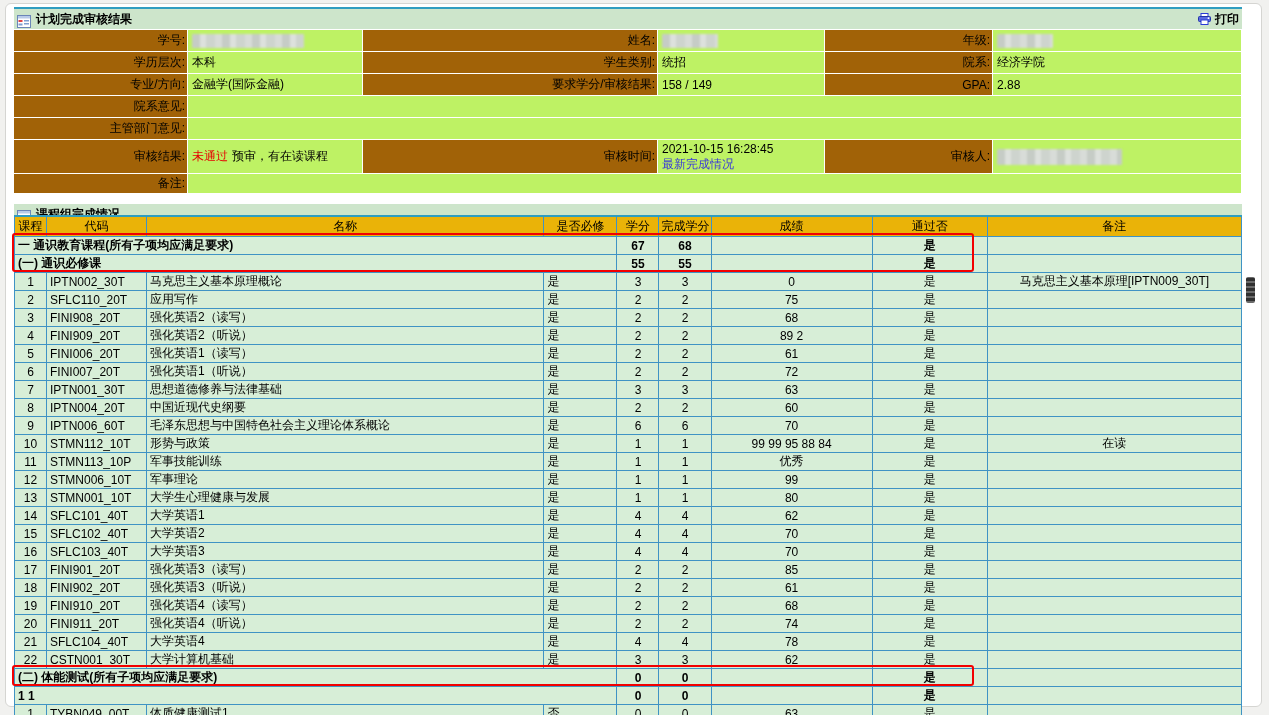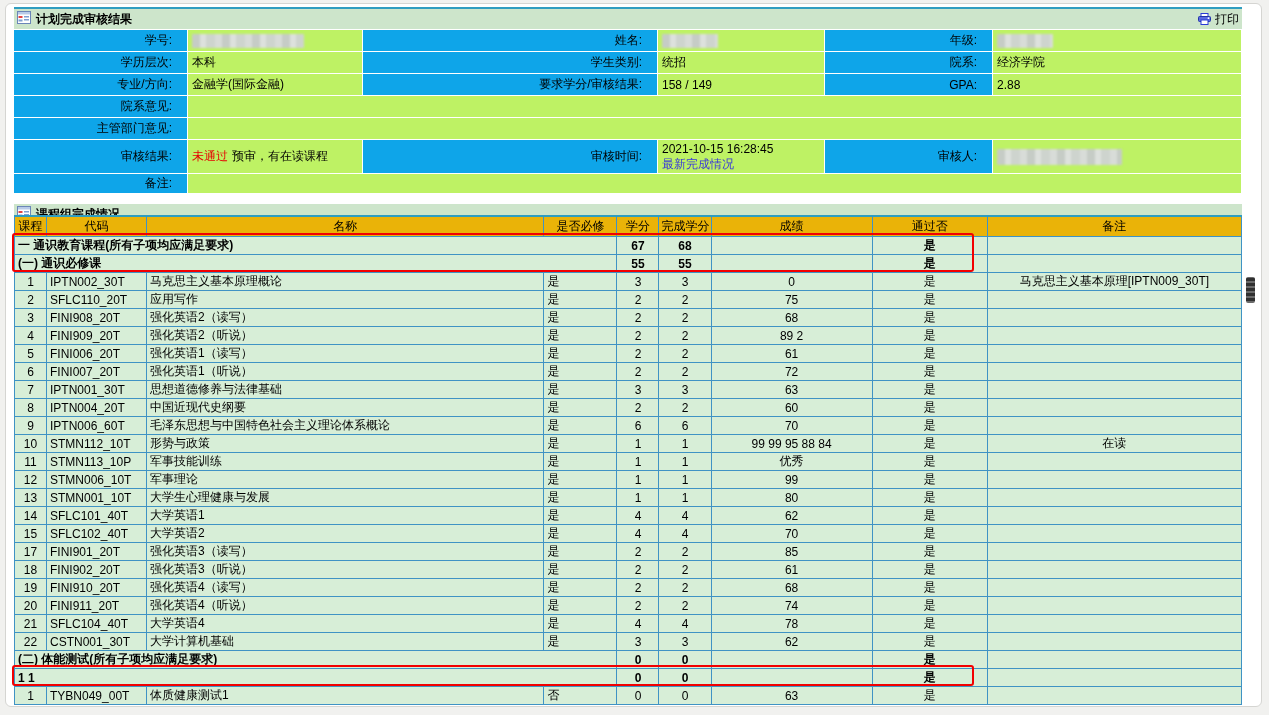--- a/index.html
+++ b/index.html
@@ -17,28 +17,28 @@
     font-size:12px;color:#000;
   }
   .panel{position:absolute;left:5px;top:3px;width:1257px;height:704px;
     background:#fff;border:1px solid #d5d5d2;border-radius:6px;}
   
   .gbar{position:absolute;left:14px;width:1228px;height:22px;
     background:#cde5cb;border-top:2px solid var(--teal-line);
     display:flex;align-items:center;justify-content:space-between;
     font-weight:bold;padding:0 3px;}
   .gbar.no-top{height:20px;border-top:none;}
-  .bar-left{display:flex;align-items:flex-start;gap:5px;}
-  .print{display:flex;align-items:center;gap:4px;font-weight:normal;cursor:pointer;}
+  .bar-left{display:flex;align-items:flex-end;gap:5px;}
+  .print{display:flex;align-items:center;gap:4px;font-weight:bold;cursor:pointer;}
   
   .info{position:absolute;left:14px;top:30px;width:1227px;display:grid;
     grid-template-columns:173px 174px 294px 166px 167px 248px;
     grid-template-rows:21px 21px 21px 21px 21px 33px 19px;gap:1px;}
   .cell{display:flex;align-items:center;overflow:hidden;white-space:nowrap;}
-  .lab{background:#0ea5e9;justify-content:flex-end;padding-right:15px;}
+  .lab{background:#a16207;justify-content:flex-end;padding-right:2px;}
   .val{background:#bef264;padding-left:4px;}
   .span5{grid-column:2/7;}
   .stack{display:block;line-height:15px;padding-top:2px;}
   .redacted{display:inline-block;height:14px;border-radius:1px;filter:blur(1.3px);
     background:repeating-linear-gradient(90deg,#c6ccc6 0 8px,#dde1dd 8px 14px,#ced4ce 14px 23px,#d8dcd8 23px 30px);}
   .w112{width:112px;}.w56{width:56px;}.w125{width:125px;height:16px;}
   .fail{color:var(--fail-red);}
   .link{color:var(--link-blue);cursor:pointer;}
   
   .tableWrap{position:absolute;left:14px;top:215px;width:1228px;}
@@ -366,20 +366,31 @@
           <td class="tl">SFLC102_40T</td>
           <td class="tl">大学英语2</td>
           <td class="tl">是</td>
           <td>4</td>
           <td>4</td>
           <td>70</td>
           <td>是</td>
           <td></td>
         </tr>
         <tr>
+          <td>16</td>
+          <td class="tl">SFLC103_40T</td>
+          <td class="tl">大学英语3</td>
+          <td class="tl">是</td>
+          <td>4</td>
+          <td>4</td>
+          <td>70</td>
+          <td>是</td>
+          <td></td>
+        </tr>
+        <tr>
           <td>17</td>
           <td class="tl">FINI901_20T</td>
           <td class="tl">强化英语3（读写）</td>
           <td class="tl">是</td>
           <td>2</td>
           <td>2</td>
           <td>85</td>
           <td>是</td>
           <td></td>
         </tr>

